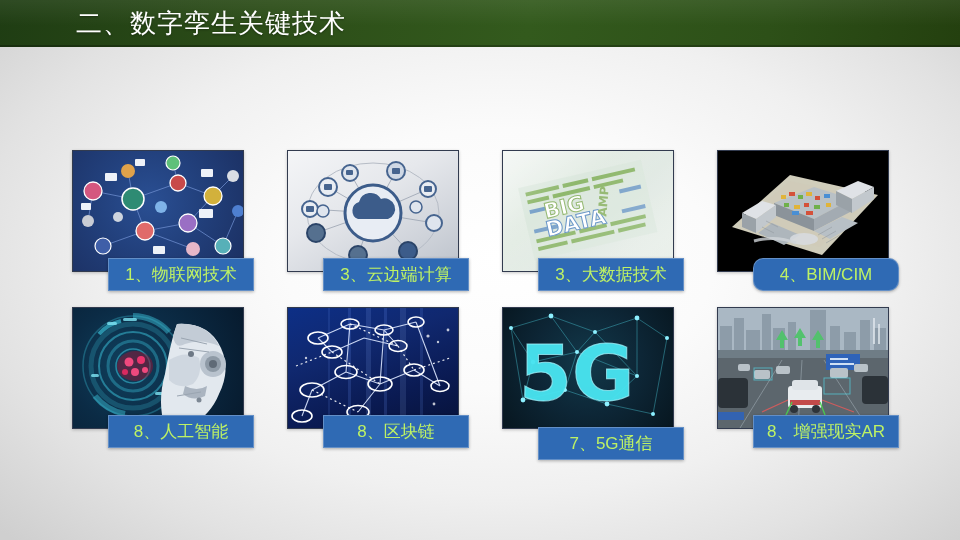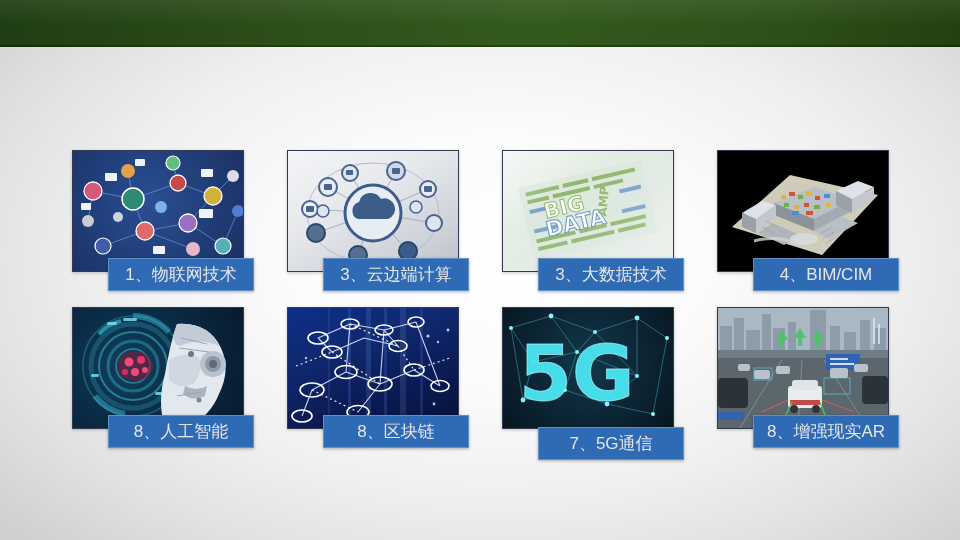--- a/index.html
+++ b/index.html
@@ -24,21 +24,21 @@
     text-shadow:0 1px 2px rgba(0,0,0,.35);white-space:nowrap;}
   .header-shine{position:absolute;left:0;top:0;width:100%;height:47px;
     background:linear-gradient(180deg,rgba(255,255,255,.07),rgba(255,255,255,0) 55%);}
   
   .grid{position:absolute;left:0;top:0;width:960px;height:540px;}
   .cell{position:absolute;}
   .thumb{position:absolute;left:0;top:0;width:170px;height:120px;overflow:hidden;
     border:1px solid rgba(120,120,120,.35);
     box-shadow:0 1px 3px rgba(0,0,0,.22);background:#0d1b3a;}
   .label{position:absolute;height:31px;line-height:31px;
-    background:#2f6ab4;color:#e5e5e5;font-size:17px;white-space:nowrap;
+    background:#2f6ab4;color:#bef264;font-size:17px;white-space:nowrap;
     text-align:center;box-shadow:0 1px 3px rgba(0,0,0,.3);
     border:1px solid rgba(255,255,255,.25);
     font-family:"Liberation Sans","DejaVu Sans",sans-serif;}
 
   
   .art{position:absolute;left:0;top:0;width:170px;height:120px;}
 
   
   .iot-bg{background:radial-gradient(circle at 45% 42%,#2a4f93 0%,#22407c 45%,#1b2f61 100%);}
   
@@ -56,20 +56,21 @@
   
   .ar-bg{background:linear-gradient(180deg,#b9c6cf 0%,#9fb0bd 26%,#7f8e99 46%,#5d6971 72%,#3d464c 100%);}
 </style>
 </head>
 <body>
 
 <div class="slide">
 
   <div class="header">
     <div class="header-shine"></div>
+    <div class="header-title">二、数字孪生关键技术</div>
   </div>
 
   <div class="grid">
 
     <div class="cell" style="left:72px;top:150px;">
       <div class="thumb">
         <div class="art iot-bg">
           <svg width="170" height="120" viewBox="0 0 170 120">
             <g stroke="#6f8fd0" stroke-width="1" opacity=".75" fill="none">
               <path d="M20 40 L60 48 L105 32 L140 45 M60 48 L72 80 L115 72 L140 45 M72 80 L30 95 M115 72 L150 95 M105 32 L100 12 M20 40 L15 70 M150 95 L165 60"></path>
@@ -233,21 +234,21 @@
             <polygon points="96,80 124,66 140,72 112,88" fill="#b8c0c6"></polygon>
             <g stroke="#8d959b" stroke-width=".6" fill="none" opacity=".85">
               <path d="M100 84 l14 -8 m-10 12 l14 -8 m-10 12 l14 -8"></path>
               <path d="M44 76 l12 6 m-8 -12 l12 6"></path>
             </g>
             <ellipse cx="86" cy="88" rx="14" ry="6" fill="#d8dce0" opacity=".85"></ellipse>
             <path d="M36 90 q22 -6 42 2" stroke="#cfd4d8" stroke-width="3" fill="none" opacity=".8"></path>
           </svg>
         </div>
       </div>
-      <div class="label" style="left:36px;top:108px;width:144px;">4、BIM/CIM</div>
+      <div class="label" style="left:36px;top:108px;width:144px;border-radius:10px;">4、BIM/CIM</div>
     </div>
 
     <div class="cell" style="left:72px;top:307px;">
       <div class="thumb">
         <div class="art ai-bg">
           <svg width="170" height="120" viewBox="0 0 170 120">
             <g fill="none" stroke="#3fd0e8" opacity=".85">
               <circle cx="60" cy="58" r="50" stroke-width="1.5" opacity=".35"></circle>
               <circle cx="60" cy="58" r="42" stroke-width="5" opacity=".25"></circle>
               <circle cx="60" cy="58" r="34" stroke-width="2" opacity=".55"></circle>

